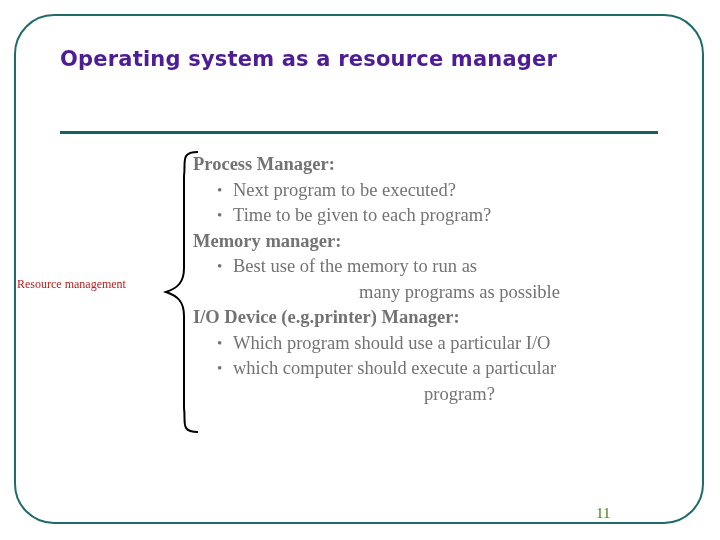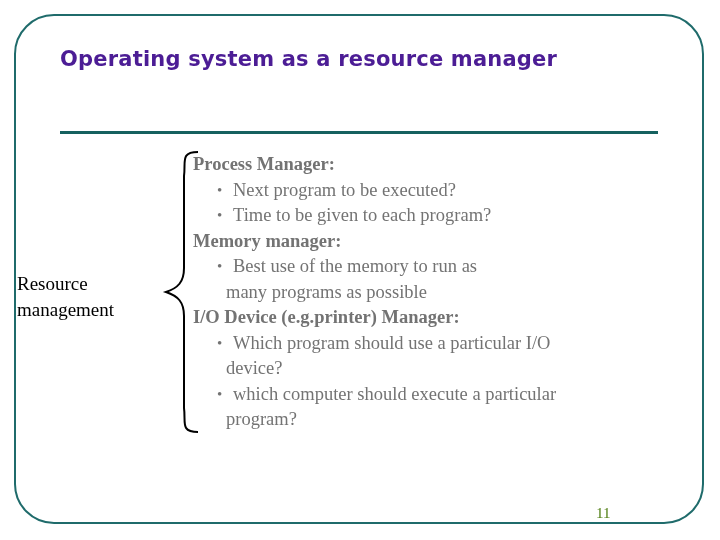--- a/index.html
+++ b/index.html
@@ -47,23 +47,23 @@
     height: 3px;
     background: #15615f;
   }
   
   #left-label {
     position: absolute;
     left: 17px;
     top: 271px;
     width: 160px;
     font-family: "Liberation Serif", serif;
-    font-size: 19px;
+    font-size: 12px;
     line-height: 26px;
-    color: #000000;
+    color: #b91c1c;
   }
   
   #brace {
     position: absolute;
     left: 160px;
     top: 150px;
     width: 42px;
     height: 285px;
   }
   
@@ -90,20 +90,21 @@
     flex: 0 0 auto;
     text-align: left;
     font-size: 15px;
     line-height: 25.5px;
   }
   .bullet-text {
     flex: 1 1 auto;
   }
   .cont {
     margin-left: 33px;
+    text-align: center;
   }
   
   #page-num {
     position: absolute;
     left: 596px;
     top: 505px;
     font-family: "Liberation Serif", serif;
     font-size: 15px;
     color: #4d7c0f;
   }
@@ -152,21 +153,20 @@
       </div>
       <div class="cont">many programs as possible</div>
     </div>
 
     <div>
       <div class="hdr">I/O Device (e.g.printer) Manager:</div>
       <div class="bullet-row">
         <span class="bullet-dot">•</span>
         <span class="bullet-text">Which program should use a particular I/O</span>
       </div>
-      <div class="cont">device?</div>
     </div>
 
     <div>
       <div class="bullet-row">
         <span class="bullet-dot">•</span>
         <span class="bullet-text">which computer should execute a particular</span>
       </div>
       <div class="cont">program?</div>
     </div>
 

